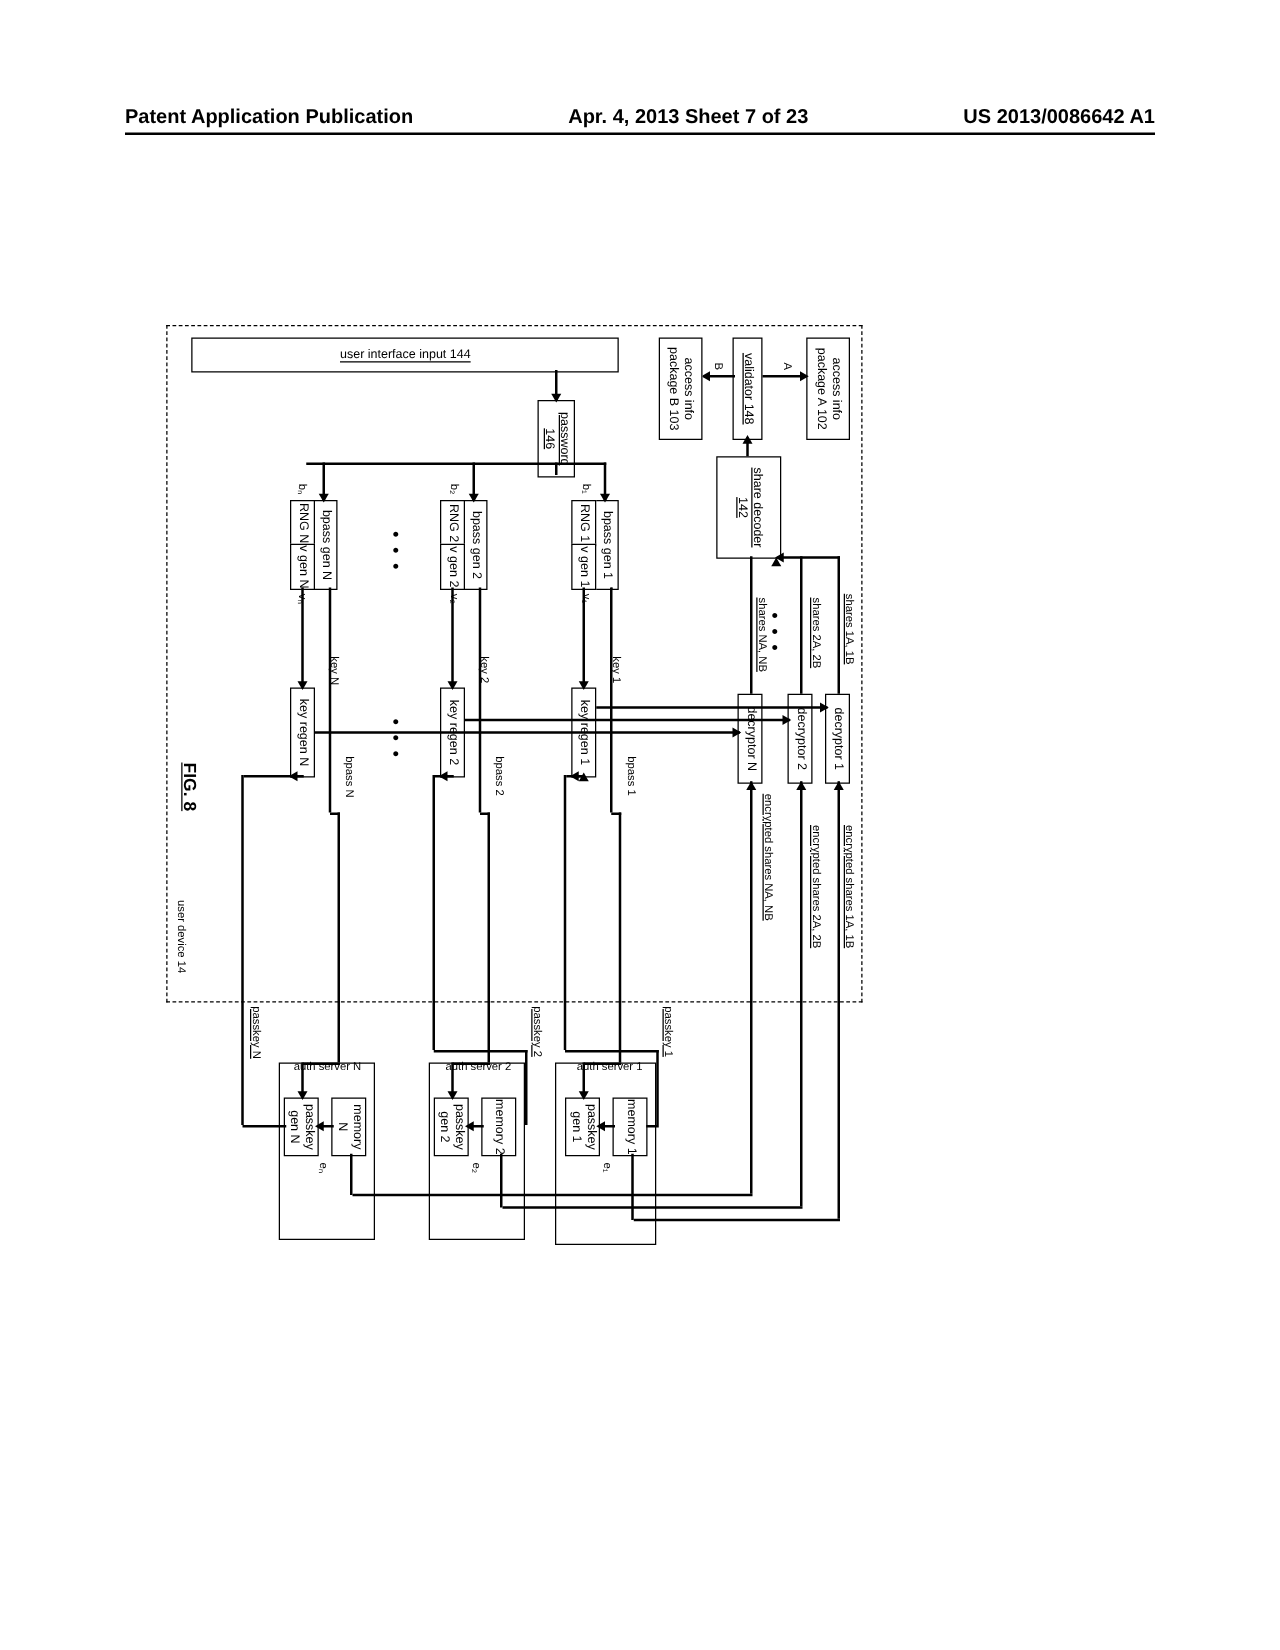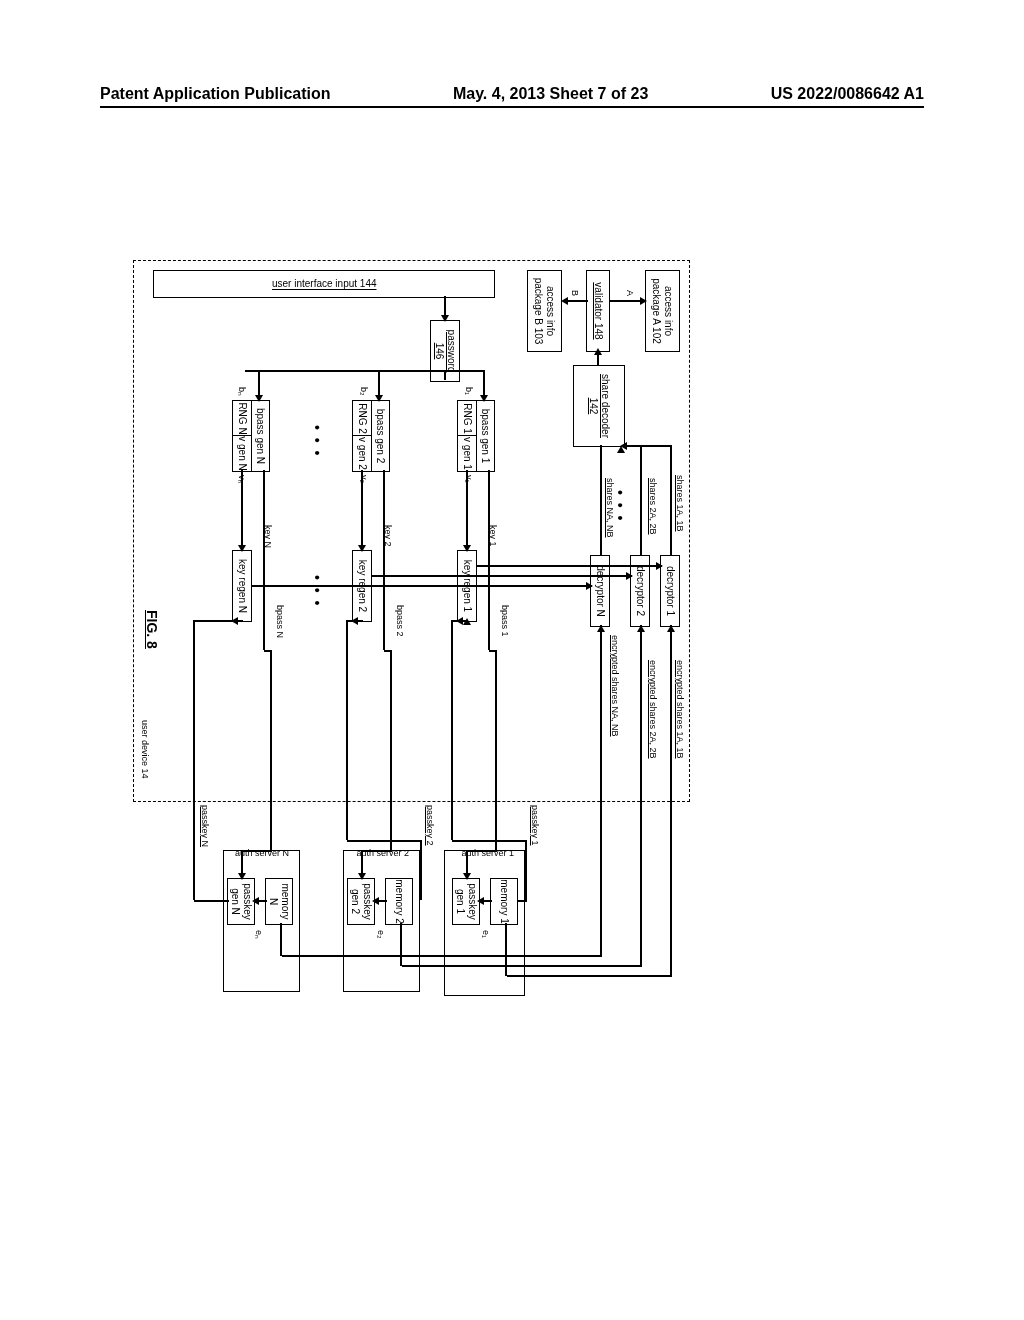--- a/index.html
+++ b/index.html
@@ -97,22 +97,22 @@
     font-weight: bold;
     letter-spacing: 2px;
   }
   .underline { text-decoration: underline; }
 </style>
 </head>
 <body>
 
 <div class="page-header">
   <span>Patent Application Publication</span>
-  <span>May. 4, 2013  Sheet 7 of 23</span>
-  <span>US 2022/0086642 A1</span>
+  <span>Apr. 4, 2013  Sheet 7 of 23</span>
+  <span>US 2013/0086642 A1</span>
 </div>
 
 <div class="diagram-area">
 <div class="diagram-inner">
 
   <div class="dashed" style="left:0; top:0; width:540px; height:555px;"></div>
   <div class="label" style="left:460px; top:540px;">user device 14</div>
 
   <div class="box" style="left:10px; top:10px; width:80px; height:33px;">access info package A 102</div>
 

